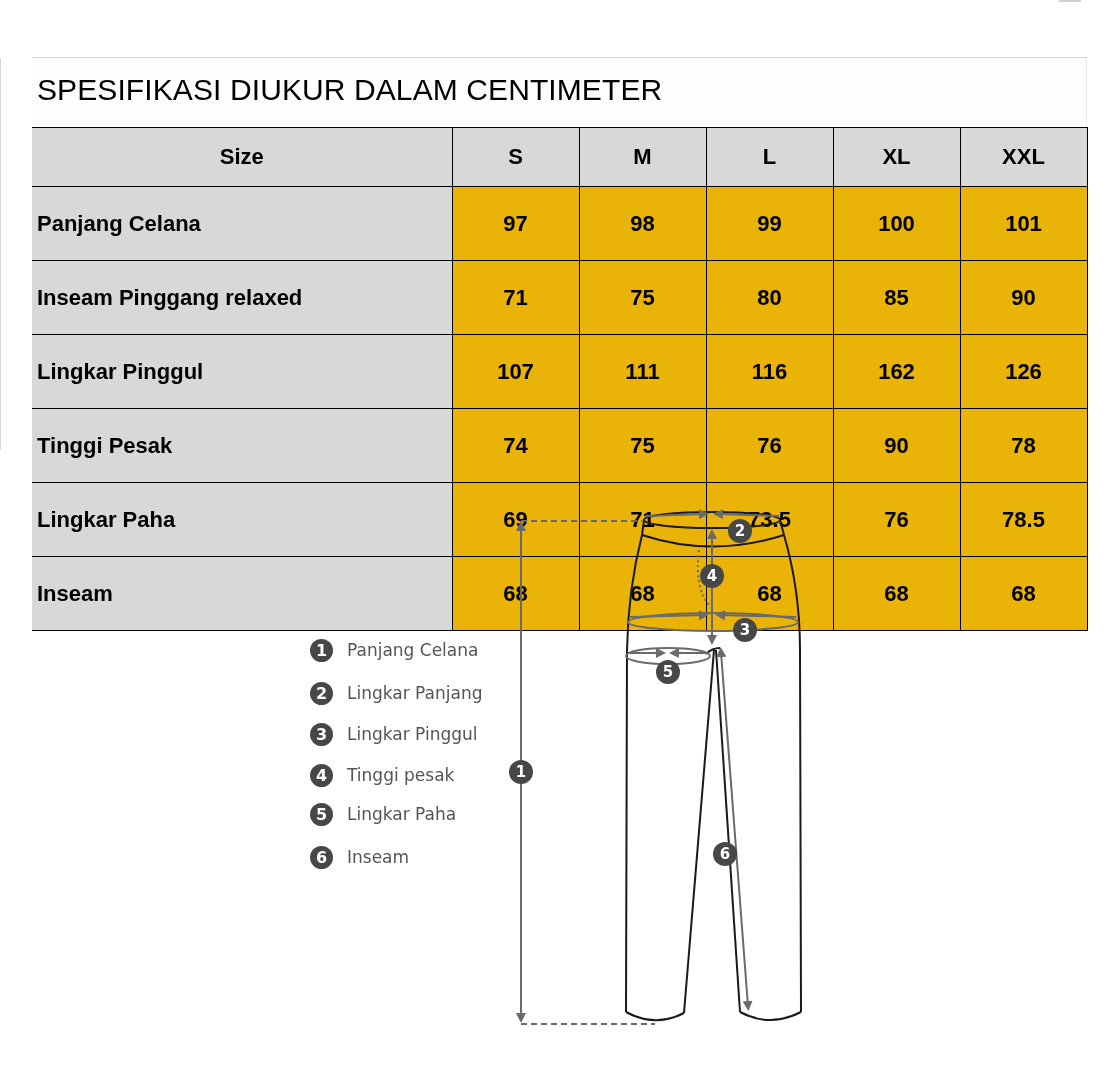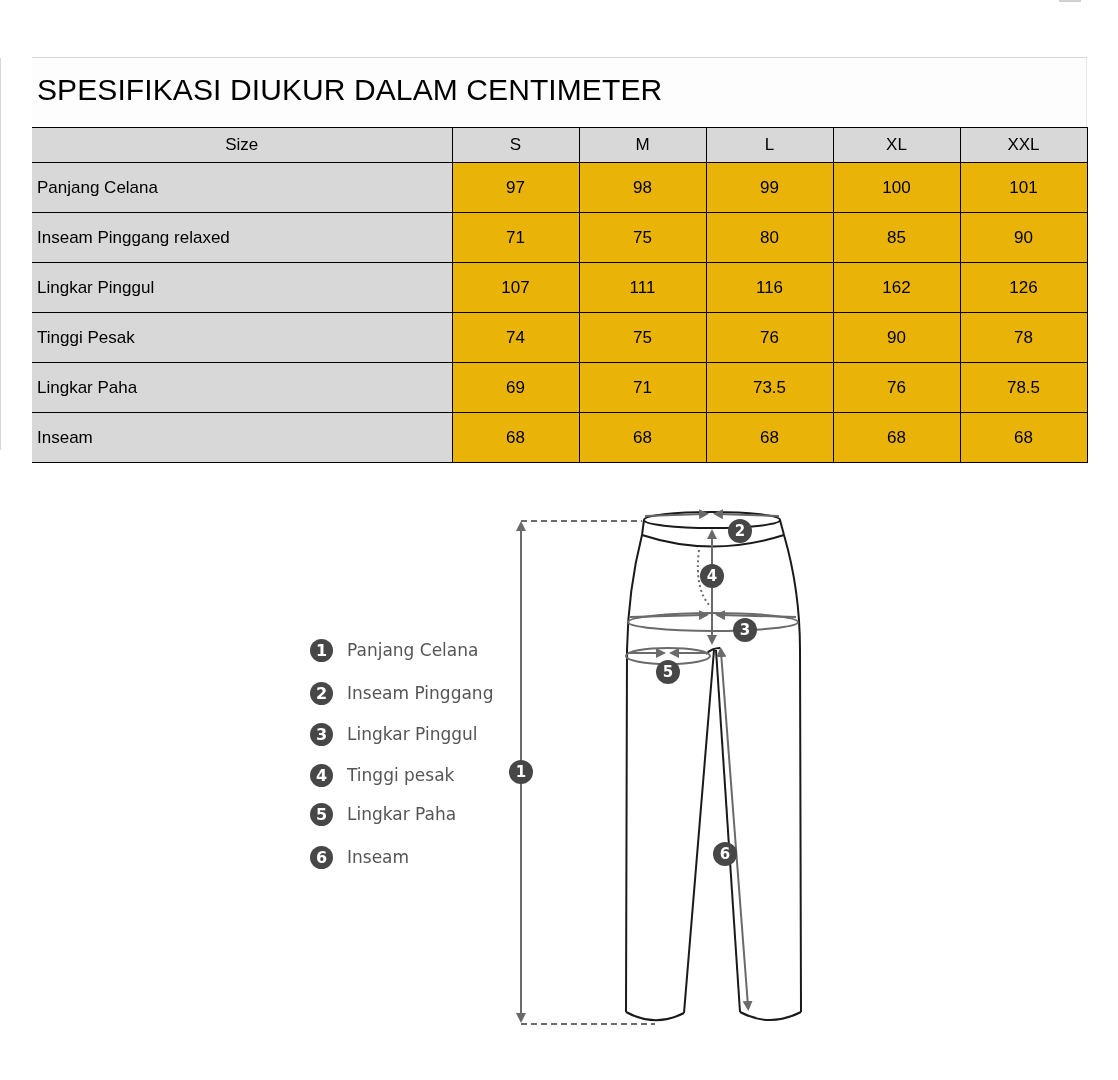--- a/index.html
+++ b/index.html
@@ -5,21 +5,21 @@
   html, body { margin: 0; padding: 0; background: #ffffff; }
   body { width: 1118px; height: 1080px; position: relative; overflow: hidden;
          font-family: "Liberation Sans", sans-serif; color: #000; }
   .left-edge { position: absolute; left: 0; top: 58px; width: 1px; height: 392px; background: #d8d8d8; }
   .corner-mark { position: absolute; left: 1059px; top: 0; width: 22px; height: 2px; background: #d0d0d0; }
   .sheet { position: absolute; left: 32px; top: 57px; width: 1055px; }
   .title-row { height: 69px; border-top: 1px solid #d4d4d4; border-right: 1px solid #e6e6e6;
                background: #fdfdfd; position: relative; }
   .title-text { position: absolute; left: 5px; top: 4px; font-weight: normal; font-size: 30px; letter-spacing: 0.1px; margin-top: 11px; }
   table.spec { border-collapse: collapse; width: 1055px; table-layout: fixed; }
-  table.spec td, table.spec th { border: 1px solid #000; font-weight: normal; font-size: 17px; padding: 0; }
+  table.spec td, table.spec th { border: 1px solid #000; font-weight: bold; font-size: 22px; padding: 12px; }
   table.spec th { height: 34px; background: #d8d8d8; text-align: center; }
   table.spec td { height: 49px; text-align: center; background: #eab308; }
   table.spec td.label { text-align: left; padding-left: 5px; background: #d8d8d8; border-left: none; }
   table.spec th.label { border-left: none; }
   table.spec tr:first-child th { border-top: 1.5px solid #000; }
   col.c0 { width: 420px; }
   col.cs { width: 127px; }
 
   .diagram { position: absolute; left: 0; top: 490px; width: 1118px; height: 590px; }
   .legend { position: absolute; left: 310px; top: 148px; }
@@ -181,21 +181,21 @@
     </g>
   </svg>
 
   <div class="legend">
     <div class="legend-item" style="top:0px">
       <span class="badge">1</span>
       <span class="legend-label">Panjang Celana</span>
     </div>
     <div class="legend-item" style="top:43px">
       <span class="badge">2</span>
-      <span class="legend-label">Inseam Pinggang</span>
+      <span class="legend-label">Lingkar Panjang</span>
     </div>
     <div class="legend-item" style="top:84px">
       <span class="badge">3</span>
       <span class="legend-label">Lingkar Pinggul</span>
     </div>
     <div class="legend-item" style="top:125px">
       <span class="badge">4</span>
       <span class="legend-label">Tinggi pesak</span>
     </div>
     <div class="legend-item" style="top:164px">

